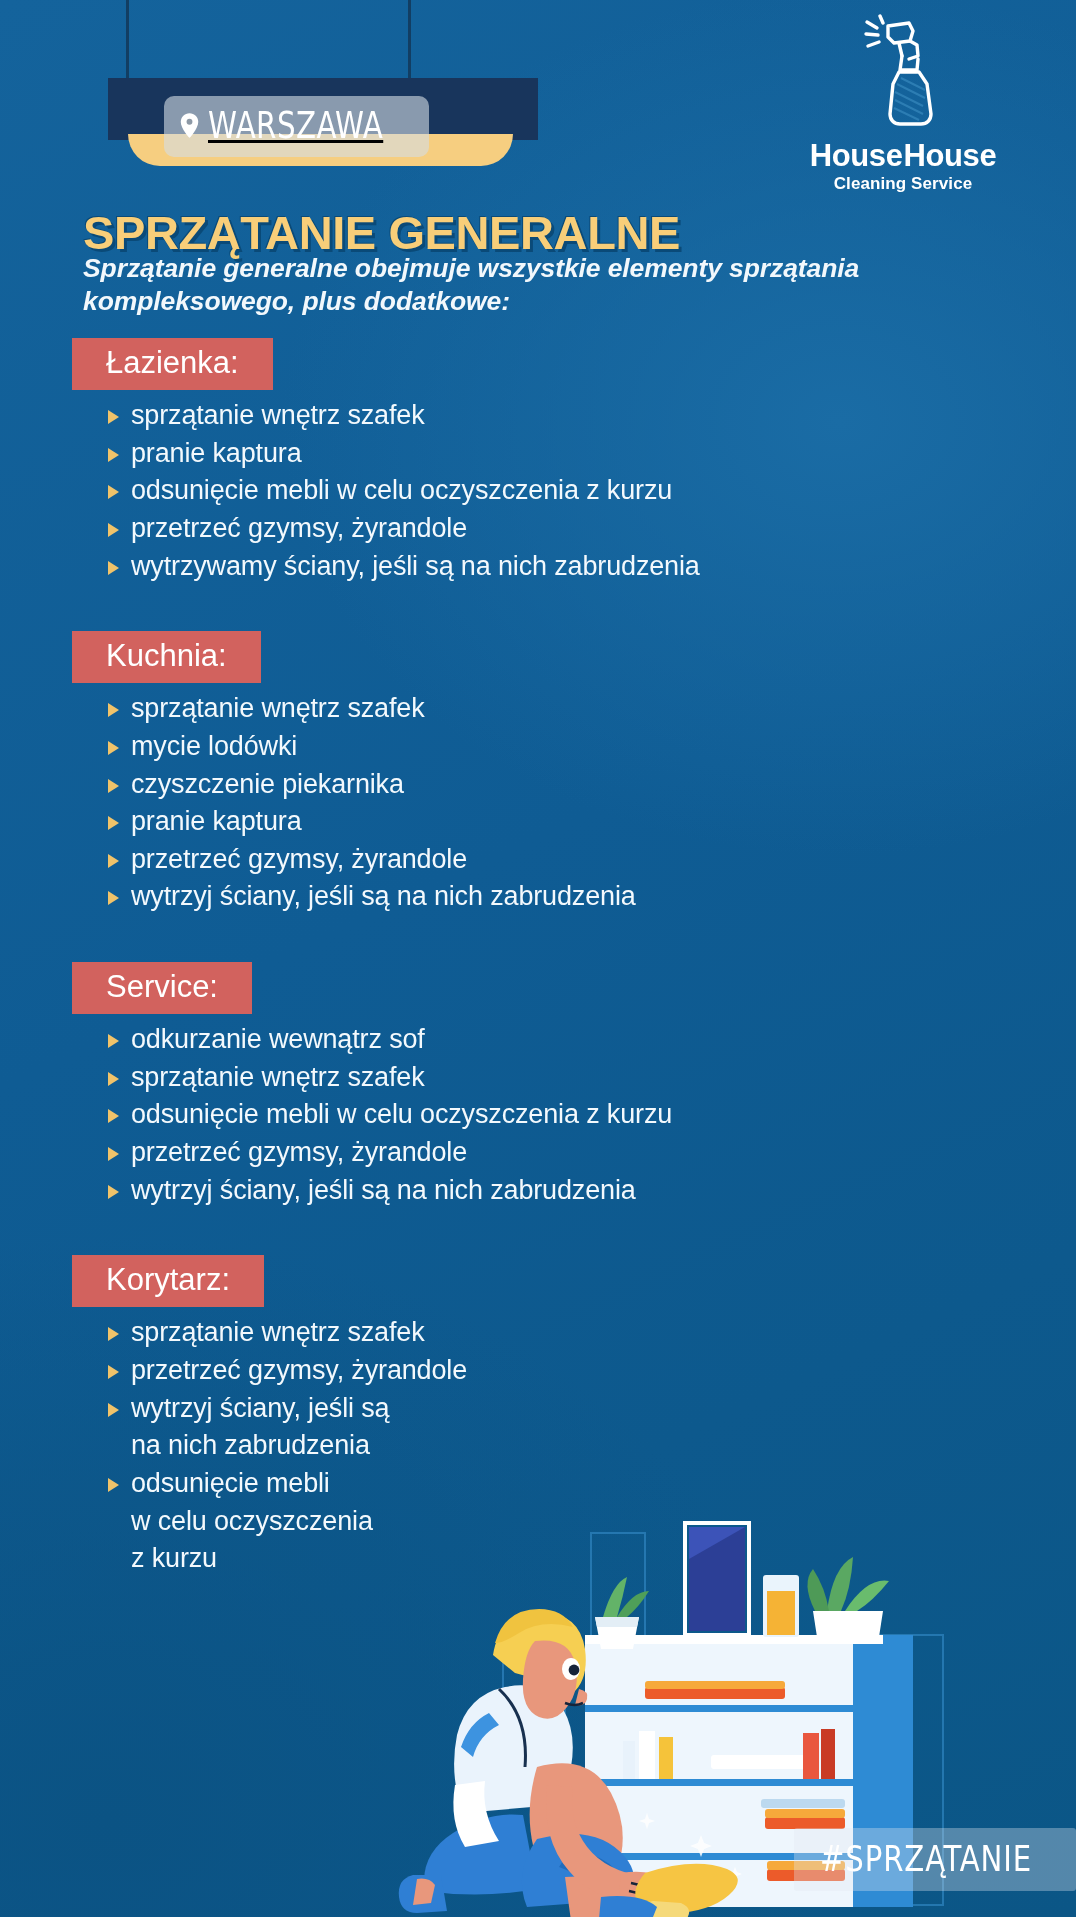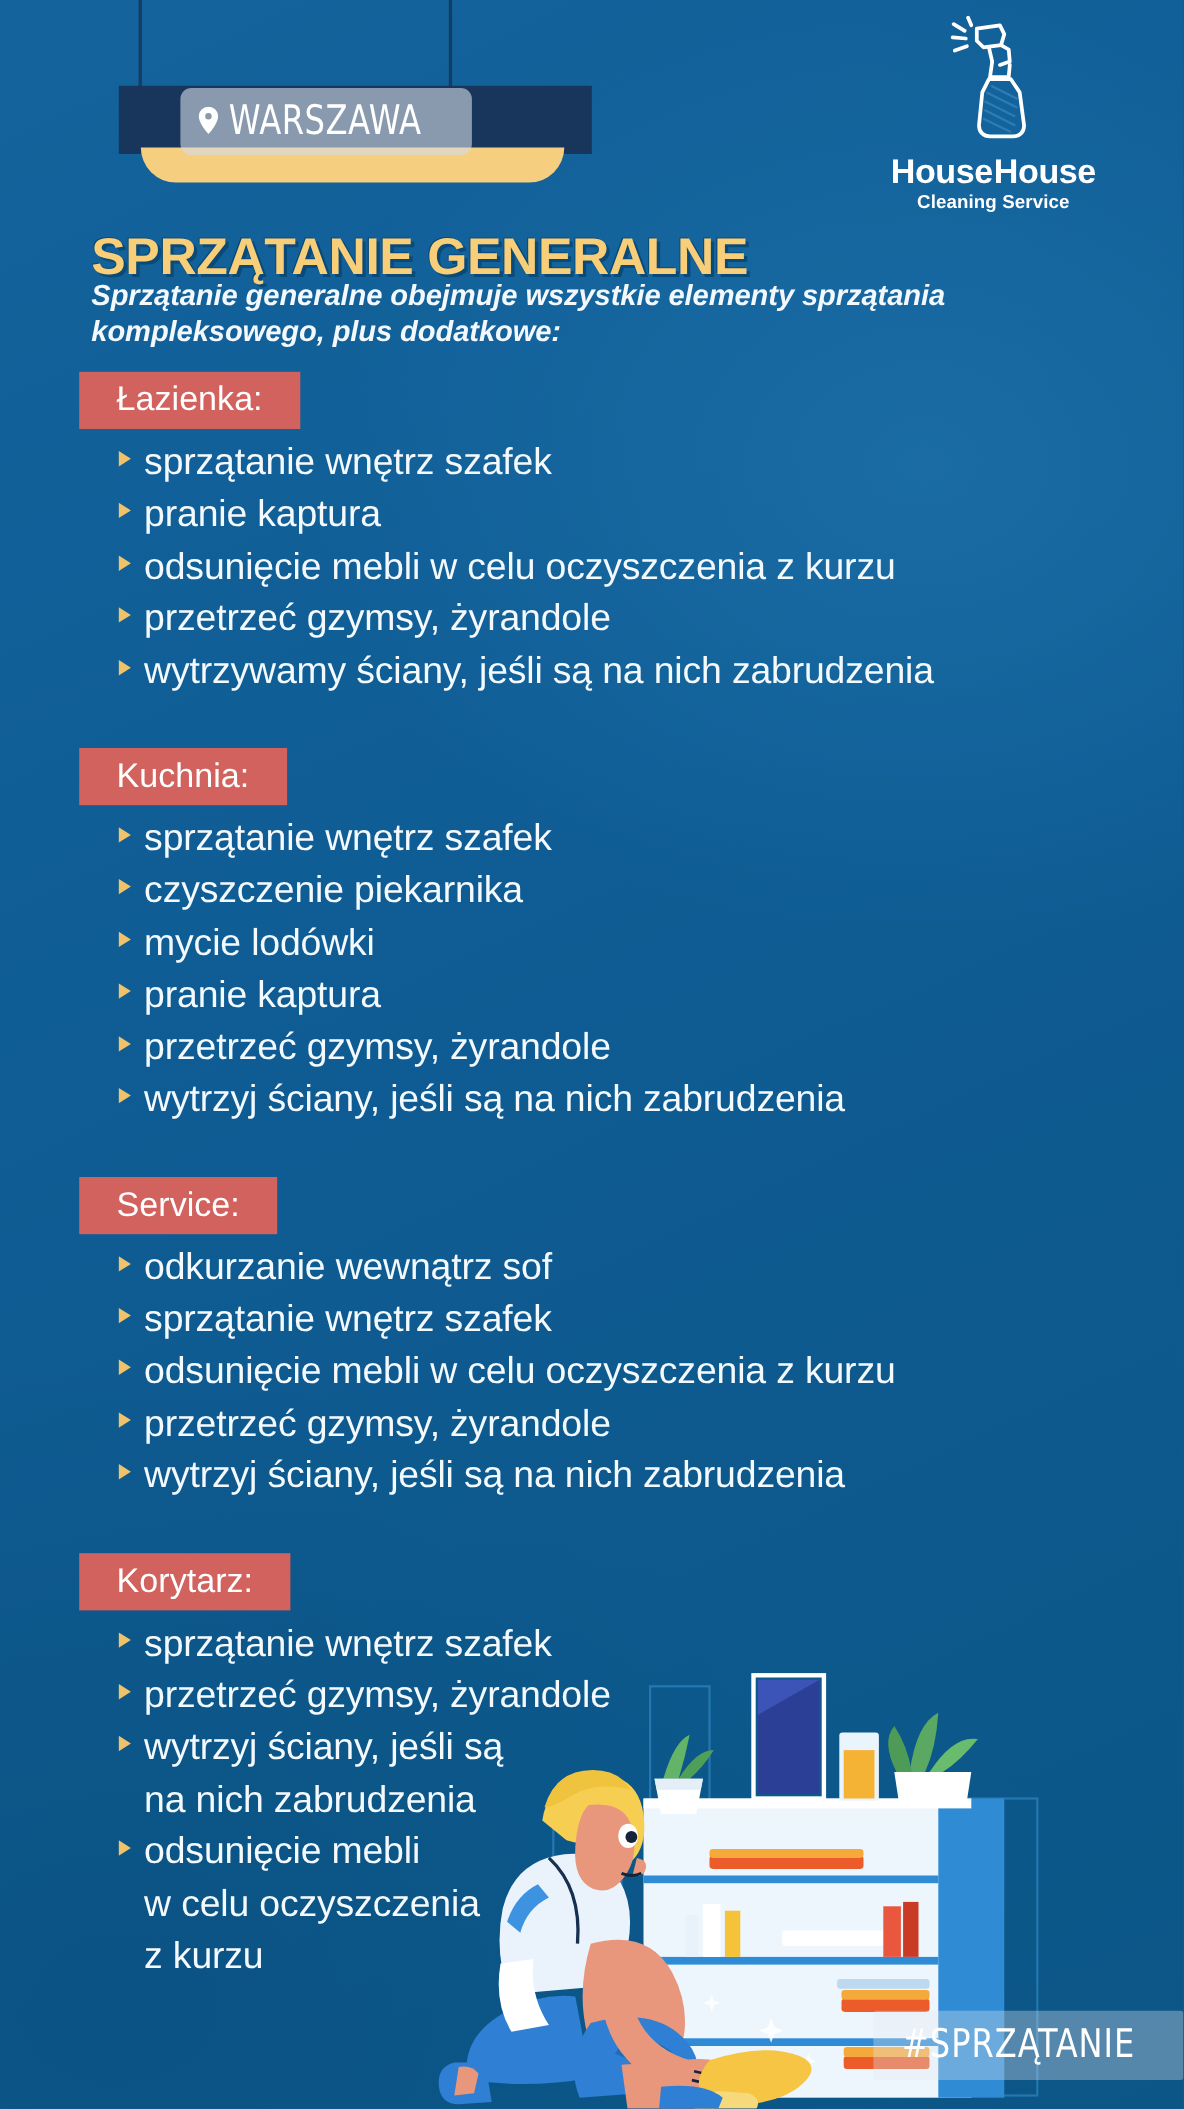--- a/index.html
+++ b/index.html
@@ -30,25 +30,25 @@
   .sign-bar{
     position:absolute; left:0; top:78px; width:430px; height:62px;
     background:#18355c;
   }
   .sign-bottom{
     position:absolute; left:20px; top:134px; width:385px; height:32px;
     background:#f6ce80;
     border-radius:0 0 42px 42px;
   }
   .city-chip{
-    position:absolute; left:56px; top:80px;
+    position:absolute; left:56px; top:96px;
     padding:8px 22px 10px 16px;
     background:rgba(214,221,229,.60);
     border-radius:10px;
-    display:flex; align-items:center; gap:9px;
+    display:flex; align-items:center; gap:9px;text-decoration:underline;
   }
   .pin{ width:19px; height:25px; flex:0 0 auto; }
   .city-chip span{
     color:#ffffff; font-size:37px; letter-spacing:.5px;
     font-family:"Liberation Sans Narrow","DejaVu Sans Condensed","Liberation Sans",sans-serif;
     transform:scaleX(.88); transform-origin:left center; white-space:nowrap;
   }
 
   
   .logo{ position:absolute; right:48px; top:14px; width:250px; text-align:center; }
@@ -86,21 +86,21 @@
     color:#fff;
     font-size:31px;
     padding:7px 34px 9px 34px;
     margin-left:72px;
     line-height:1.16;
   }
   ul.items{ list-style:none; margin:7px 0 0 0; padding:0; }
   ul.items li{
     position:relative;
     color:#f3f9fd;
-    font-size:34px;
+    font-size:27px;
     line-height:1.395;
     padding-left:131px;
     letter-spacing:-.15px;
   }
   ul.items li .tri{
     position:absolute; left:108px; top:13px;
     width:0;height:0;
     border-left:11px solid #f0c36a;
     border-top:7px solid transparent;
     border-bottom:7px solid transparent;
@@ -184,22 +184,22 @@
   <div class="sections" id="sections">
       <div class="section s-lazienka"><div class="sec-head">Łazienka:</div><ul class="items">
           <li><span class="tri"></span><span>sprzątanie wnętrz szafek</span></li>
           <li><span class="tri"></span><span>pranie kaptura</span></li>
           <li><span class="tri"></span><span>odsunięcie mebli w celu oczyszczenia z kurzu</span></li>
           <li><span class="tri"></span><span>przetrzeć gzymsy, żyrandole</span></li>
           <li><span class="tri"></span><span>wytrzywamy ściany, jeśli są na nich zabrudzenia</span></li>
         </ul></div>
       <div class="section s-kuchnia"><div class="sec-head">Kuchnia:</div><ul class="items">
           <li><span class="tri"></span><span>sprzątanie wnętrz szafek</span></li>
+          <li><span class="tri"></span><span>mycie lodówki</span></li>
           <li><span class="tri"></span><span>czyszczenie piekarnika</span></li>
-          <li><span class="tri"></span><span>mycie lodówki</span></li>
           <li><span class="tri"></span><span>pranie kaptura</span></li>
           <li><span class="tri"></span><span>przetrzeć gzymsy, żyrandole</span></li>
           <li><span class="tri"></span><span>wytrzyj ściany, jeśli są na nich zabrudzenia</span></li>
         </ul></div>
       <div class="section s-pokoje"><div class="sec-head">Service:</div><ul class="items">
           <li><span class="tri"></span><span>odkurzanie wewnątrz sof</span></li>
           <li><span class="tri"></span><span>sprzątanie wnętrz szafek</span></li>
           <li><span class="tri"></span><span>odsunięcie mebli w celu oczyszczenia z kurzu</span></li>
           <li><span class="tri"></span><span>przetrzeć gzymsy, żyrandole</span></li>
           <li><span class="tri"></span><span>wytrzyj ściany, jeśli są na nich zabrudzenia</span></li>

